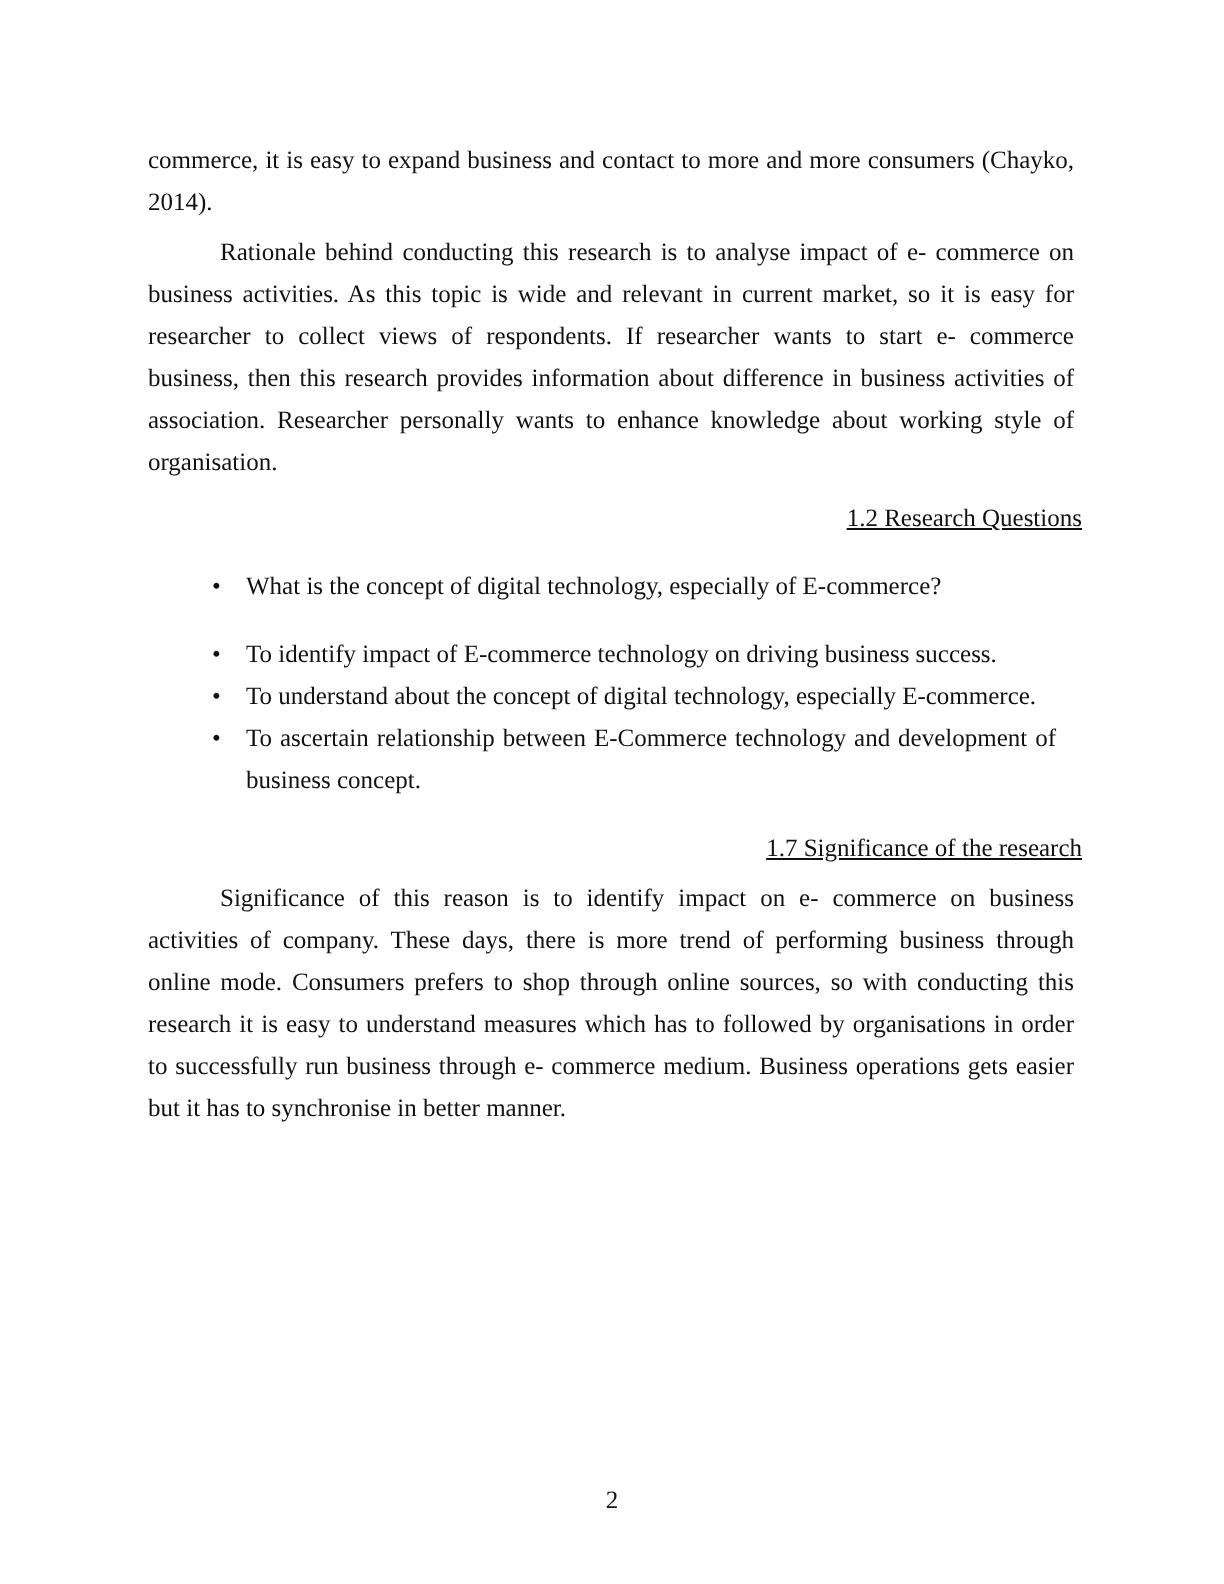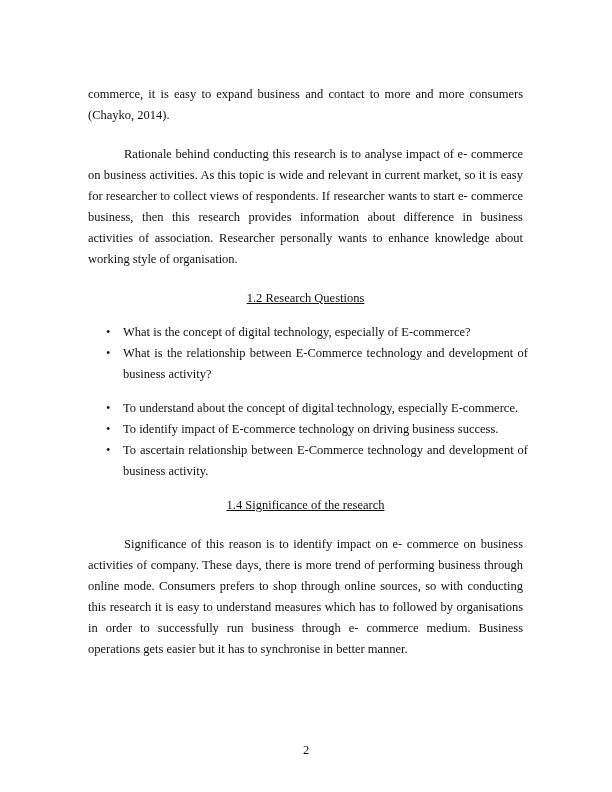--- a/index.html
+++ b/index.html
@@ -17,30 +17,30 @@
     padding: 66px 71px 0 70px;
     font-family: "Liberation Serif", serif;
     color: #111111;
     overflow: hidden;
   }
   .content {
     font-size: 12.5px;
     line-height: 21px;
   }
   .para {
-    margin: 18px;
+    margin: 4px;
     text-align: justify;
   }
   .para.indent {
     text-indent: 36px;
   }
   .heading {
     margin: 7px 0 0 0;
     text-decoration: underline;
-    text-align: center;
+    text-align: right;
   }
   ul.bullets {
     list-style: none;
     margin: 13px;
     padding: 0 0 0 23px;
   }
   ul.bullets li {
     position: relative;
     padding-left: 17px;
     text-align: justify;
@@ -63,24 +63,23 @@
 </head>
 <body>
 
 <div class="page">
   <div class="content" id="content">
       <p class="para">commerce, it is easy to expand business and contact to more and more consumers (Chayko, 2014).</p>
       <p class="para indent">Rationale behind conducting this research is to analyse impact of e- commerce on business activities. As this topic is wide and relevant in current market, so it is easy for researcher to collect views of respondents. If researcher wants to start e- commerce business, then this research provides information about difference in business activities of association. Researcher personally wants to enhance knowledge about working style of organisation.</p>
       <div class="heading">1.2 Research Questions</div>
       <ul class="bullets">
         <li>What is the concept of digital technology, especially of E-commerce?</li>
-        <li>What is the relationship between E-Commerce technology and development of business activity?</li>
       </ul>
       <ul class="bullets">
+        <li>To identify impact of E-commerce technology on driving business success.</li>
         <li>To understand about the concept of digital technology, especially E-commerce.</li>
-        <li>To identify impact of E-commerce technology on driving business success.</li>
-        <li>To ascertain relationship between E-Commerce technology and development of business activity.</li>
+        <li>To ascertain relationship between E-Commerce technology and development of business concept.</li>
       </ul>
-      <div class="heading">1.4 Significance of the research</div>
+      <div class="heading">1.7 Significance of the research</div>
       <p class="para indent">Significance of this reason is to identify impact on e- commerce on business activities of company. These days, there is more trend of performing business through online mode. Consumers prefers to shop through online sources, so with conducting this research it is easy to understand measures which has to followed by organisations in order to successfully run business through e- commerce medium. Business operations gets easier but it has to synchronise in better manner.</p>
     </div>
   <div class="page-number">2</div>
 </div>
 
 </body></html>

